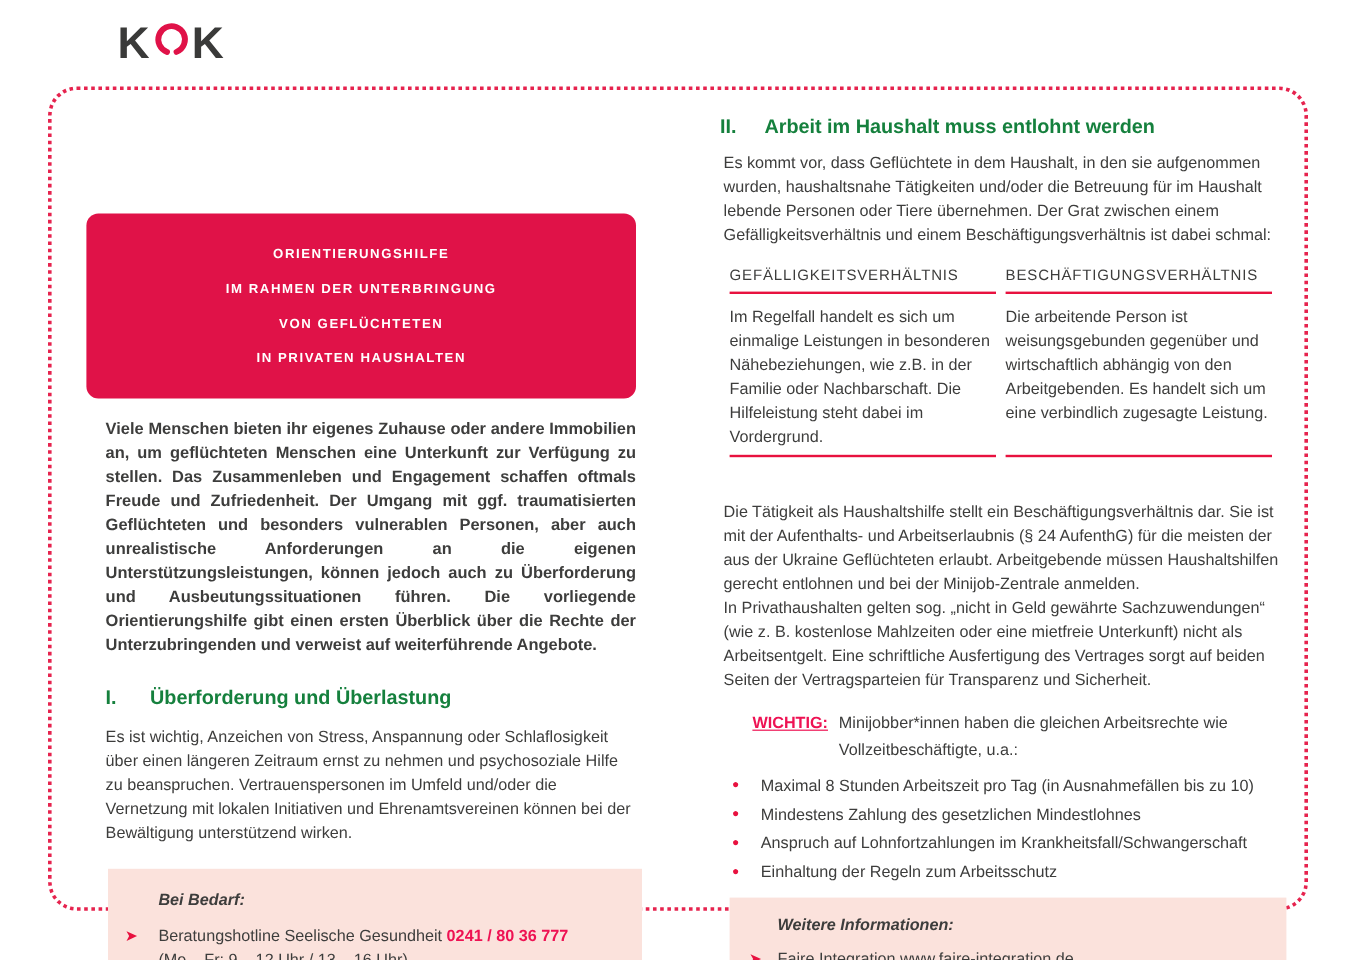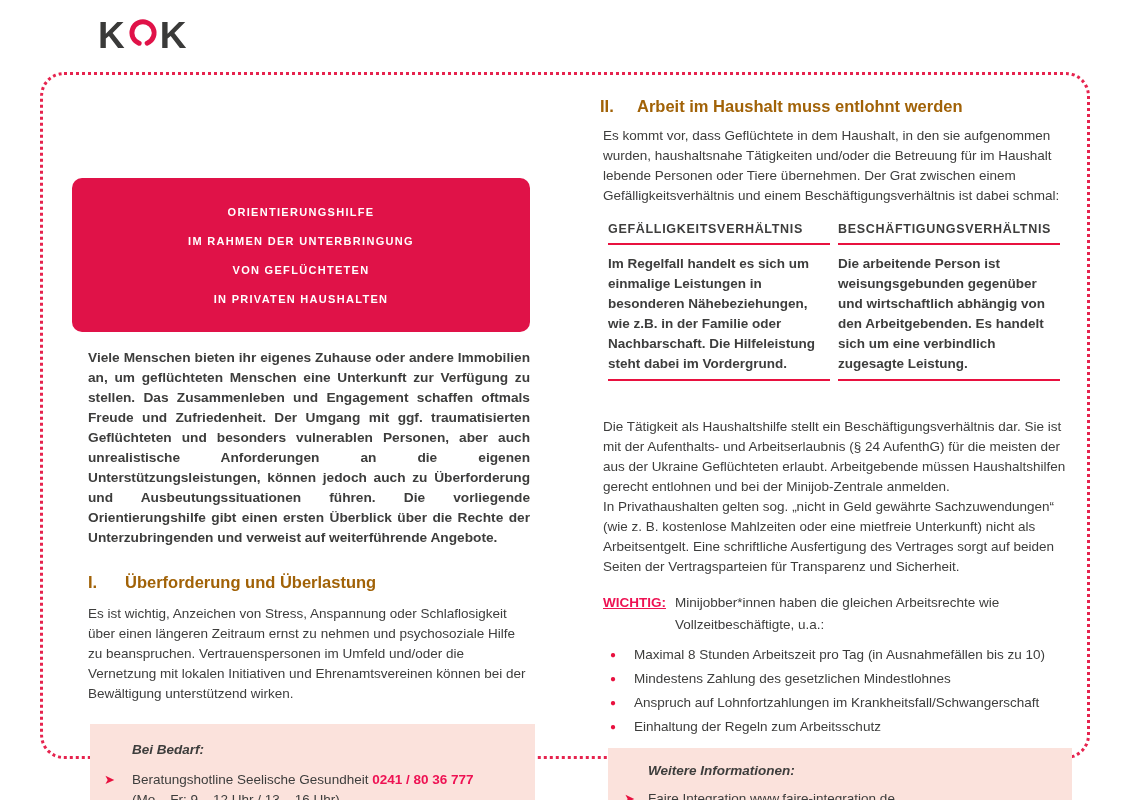--- a/index.html
+++ b/index.html
@@ -67,21 +67,21 @@
     width: 442px;
     font-weight: 700;
     font-size: 13.7px;
     line-height: 20px;
     text-align: justify;
   }
 
   .section-heading {
     display: flex;
     margin: 24px 0 0 16px;
-    color: #a16207;
+    color: #15803d;
     font-size: 16.5px;
     font-weight: 700;
     line-height: 20px;
   }
   .section-heading .num { width: 37px; flex-shrink: 0; }
   .col-right .section-heading { margin: 0 0 0 0; }
 
   .body-text {
     margin: 12px 0 0 16px;
     width: 442px;
@@ -107,21 +107,21 @@
   .arrow-row { display: flex; line-height: 20px; margin-top: 3px; }
   .arrow-icon {
     width: 30px; flex-shrink: 0;
     color: #e8113f;
     font-size: 13px;
     padding-left: 2px;
   }
   .phone { color: #ee1253; font-weight: 700; }
 
   
-  .comparison { display: flex; gap: 8px; margin: 16px 0 0 8px; font-weight: bold; }
+  .comparison { display: flex; gap: 8px; margin: 16px 0 0 8px; }
   .comp-col {
     width: 222px;
     border-bottom: 2px solid #e8113f;
     padding-bottom: 5px;
   }
   .comp-header {
     font-size: 12.5px;
     letter-spacing: 0.7px;
     padding-bottom: 7px;
     border-bottom: 2px solid #e8113f;
@@ -130,20 +130,21 @@
 
   .para-block { margin: 36px 0 0 3px; width: 468px; font-size: 13.5px; line-height: 20px; }
 
   .wichtig { display: flex; margin: 15px 0 0 3px; font-size: 13.5px; line-height: 22px; }
   .wichtig-label {
     color: #ee1253;
     font-weight: 700;
     text-decoration: underline;
     margin-right: 9px;
     white-space: nowrap;
+    margin-left: 24px;
   }
 
   .bullets { margin: 9px 0 0 8px; }
   .bullet-row { display: flex; margin-bottom: 4px; font-size: 13.5px; line-height: 20px; }
   .bullet-dot {
     width: 26px; flex-shrink: 0;
     color: #e8113f;
     font-size: 10px;
     line-height: 20px;
     padding-left: 2px;

